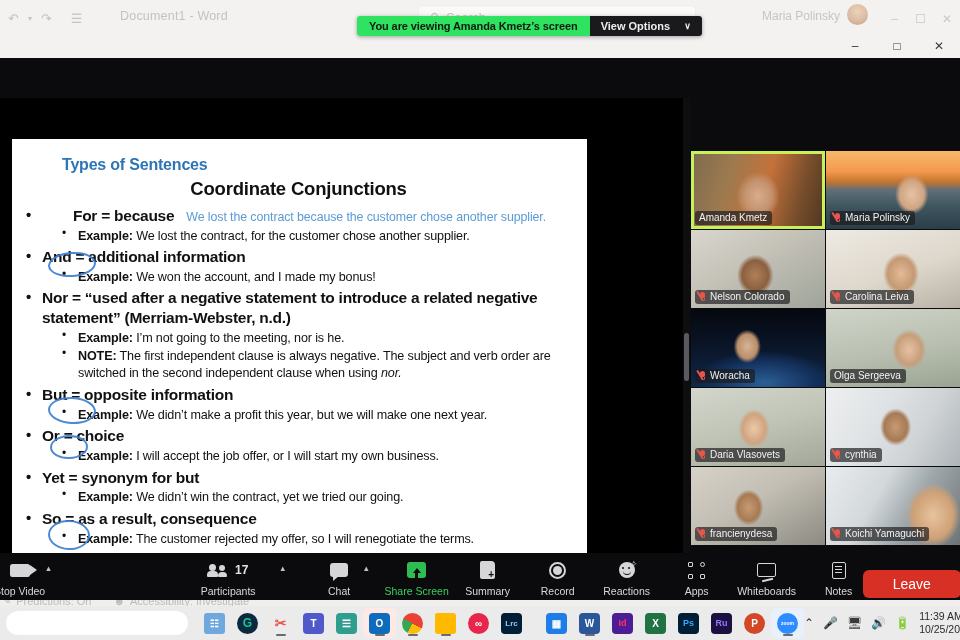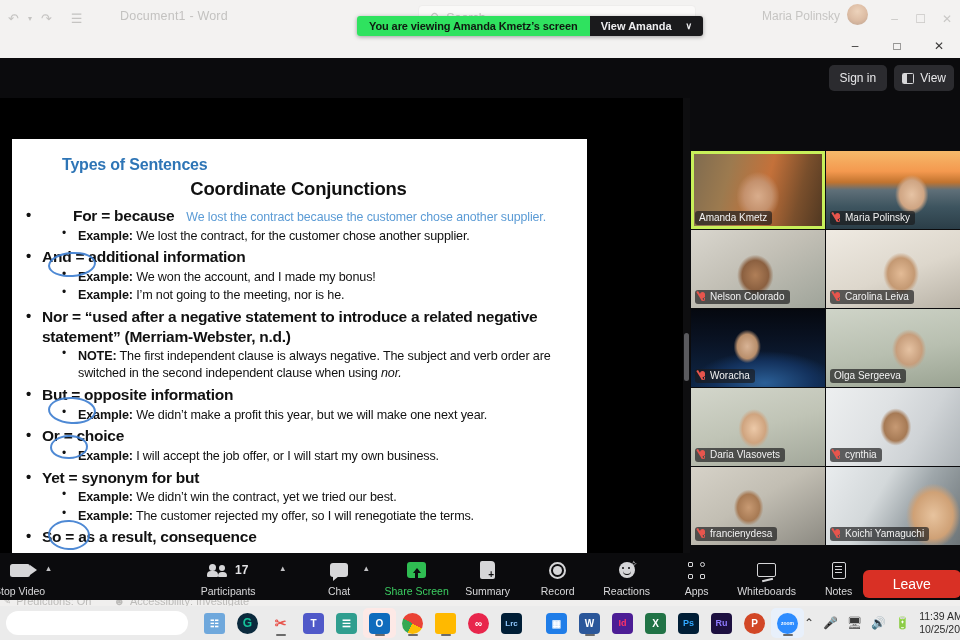--- a/index.html
+++ b/index.html
@@ -367,27 +367,20 @@
 </div>
 
 <div id="zoom-window">
 
   <div id="zoom-titlebar">
     <div class="zt-btn">–</div>
     <div class="zt-btn">□</div>
     <div class="zt-btn">✕</div>
   </div>
 
-  <div id="zoom-header">
-    <div id="signin-btn">Sign in</div>
-    <div id="viewbtn">
-      <span class="view-grid-ico"></span>
-      <span>View</span>
-    </div>
-  </div>
 
   <div id="share-area">
     <div id="slide">
 
       <div id="slide-title">Types of Sentences</div>
       <div id="slide-subtitle">Coordinate Conjunctions</div>
 
       <div class="bl lvl1" style="margin-top:6px;text-align:center;">
         <span>For = because</span><span class="inline-blue">We lost the contract because the customer chose another supplier.</span>
       </div>
@@ -397,28 +390,28 @@
       </div>
 
       <div class="bl lvl1">
         <span>And = additional information</span>
       </div>
 
       <div class="bl lvl2">
         <b>Example:</b><span> We won the account, and I made my bonus!</span>
       </div>
 
+      <div class="bl lvl1" style="padding-right:6px;">
+        <span>Nor = “used after a negative statement to introduce a related negative statement” (Merriam-Webster, n.d.)</span>
+      </div>
+
       <div class="bl lvl2">
         <b>Example:</b><span> I’m not going to the meeting, nor is he.</span>
       </div>
 
-      <div class="bl lvl1" style="padding-right:6px;">
-        <span>Nor = “used after a negative statement to introduce a related negative statement” (Merriam-Webster, n.d.)</span>
-      </div>
-
       <div class="bl lvl2" style="padding-right:4px;">
         <b>NOTE:</b><span> The first independent clause is always negative. The subject and verb order are switched in the second independent clause when using </span><i class="ital">nor.</i>
       </div>
 
       <div class="bl lvl1" style="margin-top:4px;">
         <span>But = opposite information</span>
       </div>
 
       <div class="bl lvl2">
         <b>Example:</b><span> We didn’t make a profit this year, but we will make one next year.</span>
@@ -430,29 +423,29 @@
 
       <div class="bl lvl2">
         <b>Example:</b><span> I will accept the job offer, or I will start my own business.</span>
       </div>
 
       <div class="bl lvl1">
         <span>Yet = synonym for but</span>
       </div>
 
       <div class="bl lvl2">
-        <b>Example:</b><span> We didn’t win the contract, yet we tried our best.</span>
+        <b>Example:</b><span> We didn’t win the contract, yet we tried our going.</span>
+      </div>
+
+      <div class="bl lvl1">
+        <span>So = as a result, consequence</span>
       </div>
 
       <div class="bl lvl2">
         <b>Example:</b><span> The customer rejected my offer, so I will renegotiate the terms.</span>
-      </div>
-
-      <div class="bl lvl1">
-        <span>So = as a result, consequence</span>
       </div>
 
       <div class="ink" style="left:36px; top:113px; width:48px; height:25px; transform:rotate(-4deg);"></div>
       <div class="ink" style="left:36px; top:258px; width:48px; height:27px; transform:rotate(3deg);"></div>
       <div class="ink" style="left:38px; top:296px; width:38px; height:24px; transform:rotate(-2deg);"></div>
       <div class="ink" style="left:36px; top:381px; width:42px; height:30px; transform:rotate(2deg);"></div>
     </div>
   </div>
 
   <div id="share-scroll">
@@ -644,21 +637,21 @@
       <div class="lbl">Notes</div>
     </div>
 
     <div id="leave-btn">Leave</div>
   </div>
 </div>
 
 <div id="share-banner">
   <div id="share-banner-text">You are viewing Amanda Kmetz’s screen</div>
   <div id="share-banner-opts">
-    <span>View Amanda</span>
+    <span>View Options</span>
     <span style="font-size:9px;">∨</span>
   </div>
 </div>
 
 <div id="taskbar">
   <div id="tb-search"></div>
   <div id="tb-icons">
 
     <div class="tbi">
       <span class="glyph" style="background:#6fa8dc;border-radius:3px;">☷</span>

